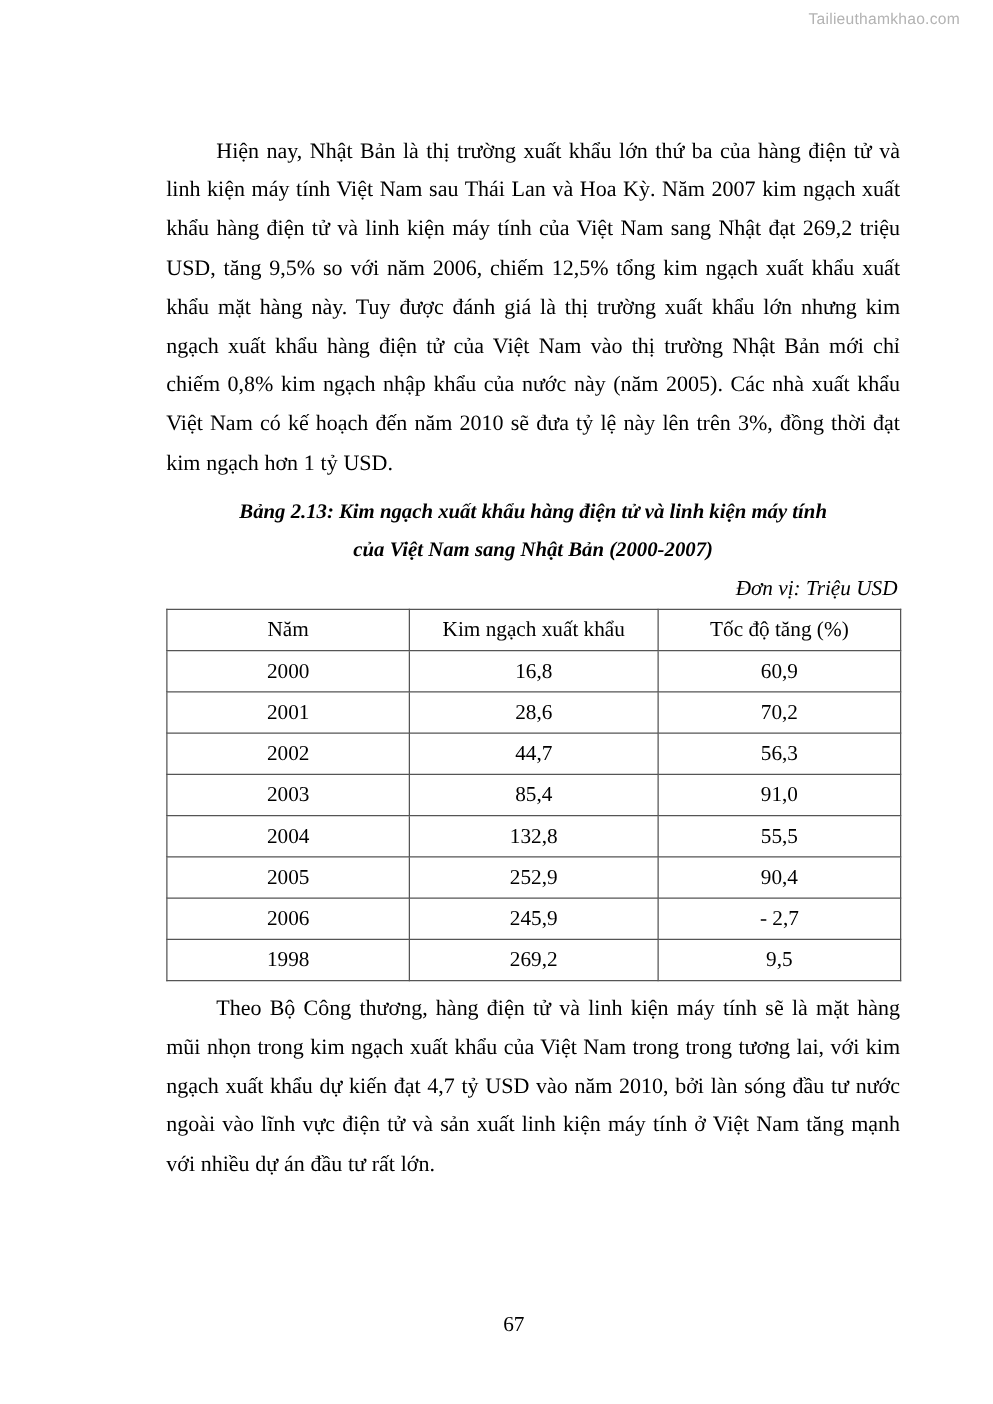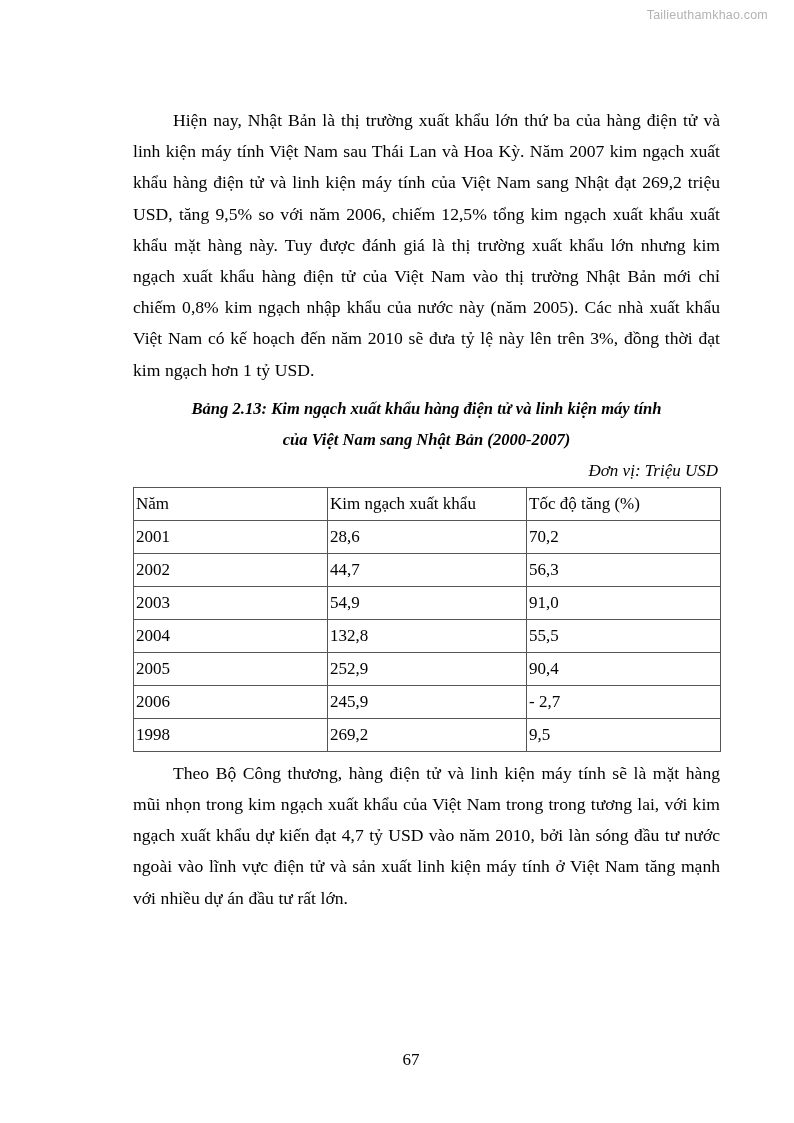--- a/index.html
+++ b/index.html
@@ -74,21 +74,21 @@
     border-collapse: collapse;
     width: 587px;
     table-layout: fixed;
     margin: 0;
   }
   table.data-table td,
   table.data-table th {
     border: 1px solid #555555;
     font-size: 17px;
     font-weight: normal;
-    text-align: left;
+    text-align: center;
     height: 32px;
     padding: 0 2px;
     line-height: 30px;
     white-space: nowrap;
   }
   table.data-table col.c-year  { width: 194px; }
   table.data-table col.c-value { width: 199px; }
   table.data-table col.c-rate  { width: 194px; }
 
   
@@ -146,32 +146,37 @@
       </colgroup>
       <thead>
         <tr>
           <th>Năm</th>
           <th>Kim ngạch xuất khẩu</th>
           <th>Tốc độ tăng (%)</th>
         </tr>
       </thead>
       <tbody>
         <tr>
+          <td>2000</td>
+          <td>16,8</td>
+          <td>60,9</td>
+        </tr>
+        <tr>
           <td>2001</td>
           <td>28,6</td>
           <td>70,2</td>
         </tr>
         <tr>
           <td>2002</td>
           <td>44,7</td>
           <td>56,3</td>
         </tr>
         <tr>
           <td>2003</td>
-          <td>54,9</td>
+          <td>85,4</td>
           <td>91,0</td>
         </tr>
         <tr>
           <td>2004</td>
           <td>132,8</td>
           <td>55,5</td>
         </tr>
         <tr>
           <td>2005</td>
           <td>252,9</td>

